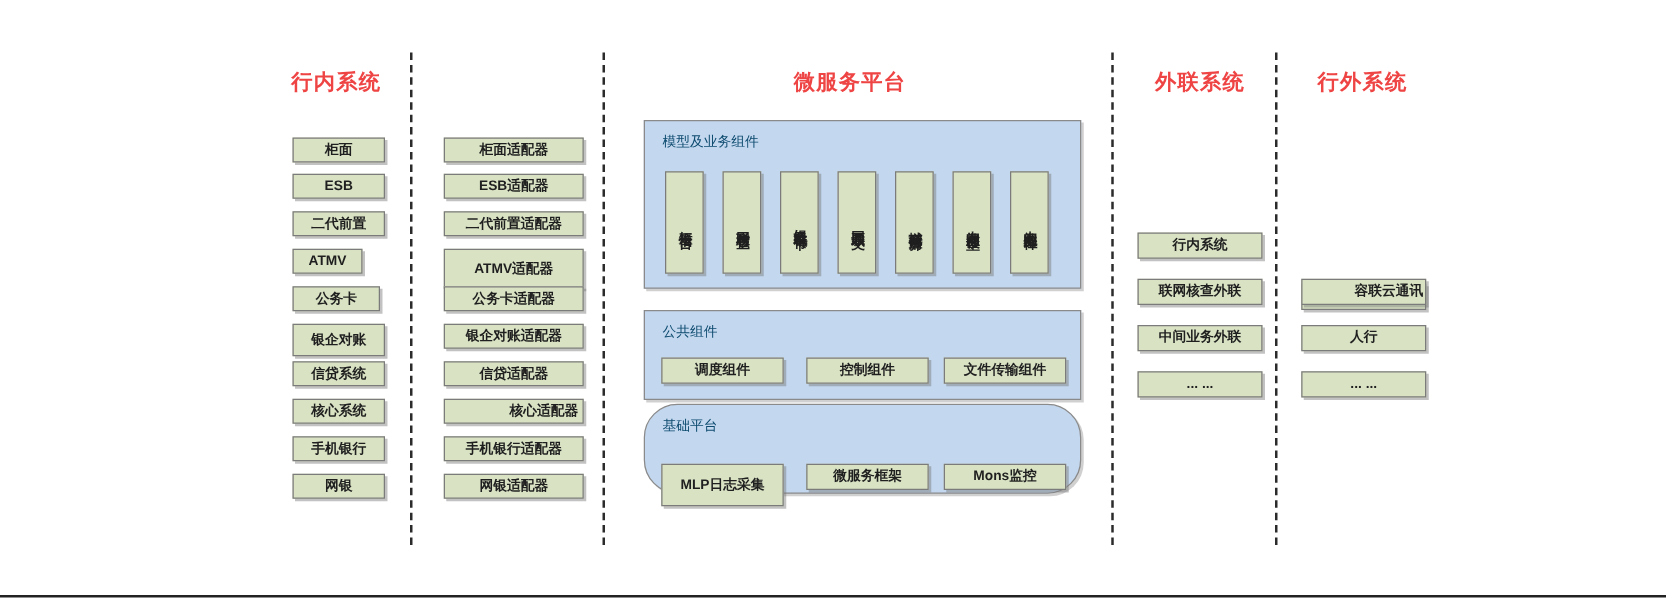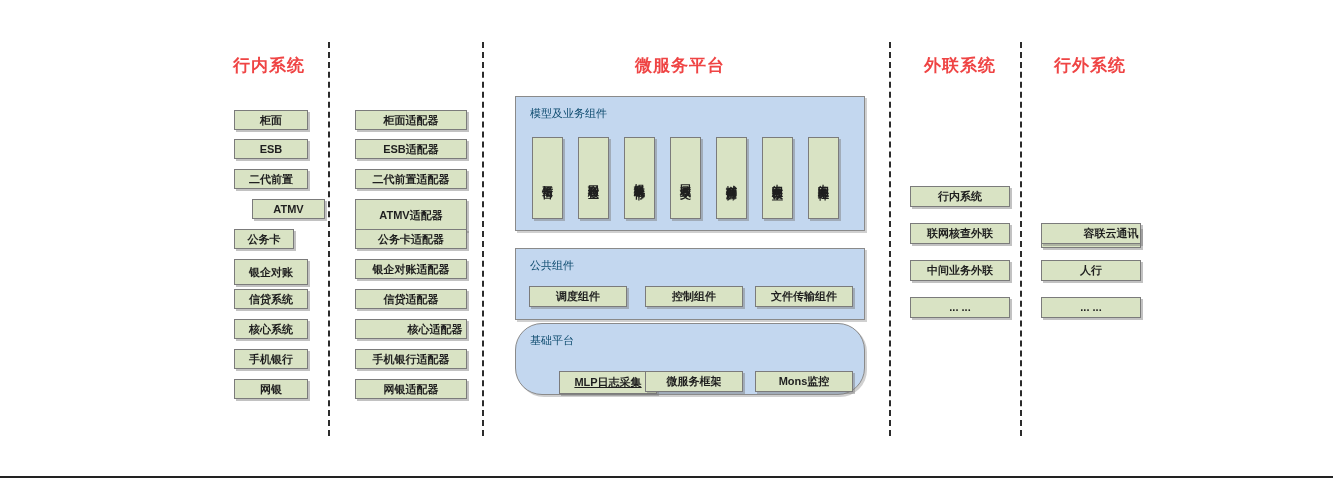--- a/index.html
+++ b/index.html
@@ -102,22 +102,22 @@
   <div class="col-title" style="left:1025px; top:54px; width:130px;">行外系统</div>
 
   <div class="vsep" style="left:328px;"></div>
   <div class="vsep" style="left:482px;"></div>
   <div class="vsep" style="left:889px;"></div>
   <div class="vsep" style="left:1020px;"></div>
 
   <div class="node" style="left:234px; top:110px;  width:74px; height:20px;">柜面</div>
   <div class="node" style="left:234px; top:139px;  width:74px; height:20px;">ESB</div>
   <div class="node" style="left:234px; top:169px;  width:74px; height:20px;">二代前置</div>
-  <div class="node" style="left:252px; top:199px;  width:73px; height:20px;">ATMV</div>
-  <div class="node" style="left:234px; top:229px;  width:60px; height:20px;">公务卡</div>
+  <div class="node" style="left:234px; top:199px;  width:56px; height:20px;">ATMV</div>
+  <div class="node" style="left:234px; top:229px;  width:70px; height:20px;">公务卡</div>
   <div class="node" style="left:234px; top:259px;  width:74px; height:26px;">银企对账</div>
   <div class="node" style="left:234px; top:289px;  width:74px; height:20px;">信贷系统</div>
   <div class="node" style="left:234px; top:319px;  width:74px; height:20px;">核心系统</div>
   <div class="node" style="left:234px; top:349px;  width:74px; height:20px;">手机银行</div>
   <div class="node" style="left:234px; top:379px;  width:74px; height:20px;">网银</div>
 
   <div class="node" style="left:355px; top:110px; width:112px; height:20px;">柜面适配器</div>
   <div class="node" style="left:355px; top:139px; width:112px; height:20px;">ESB适配器</div>
   <div class="node" style="left:355px; top:169px; width:112px; height:20px;">二代前置适配器</div>
   <div class="node" style="left:355px; top:199px; width:112px; height:32px;">ATMV适配器</div>
@@ -142,21 +142,21 @@
   <div class="panel" style="left:515px; top:248px; width:350px; height:72px;">
     <div class="panel-title">公共组件</div>
   </div>
   <div class="node" style="left:529px; top:286px; width:98px; height:21px;">调度组件</div>
   <div class="node" style="left:645px; top:286px; width:98px; height:21px;">控制组件</div>
   <div class="node" style="left:755px; top:286px; width:98px; height:21px;">文件传输组件</div>
 
   <div class="panel" style="left:515px; top:323px; width:350px; height:72px;border-radius:27px;">
     <div class="panel-title">基础平台</div>
   </div>
-  <div class="node" style="left:559px; top:371px; width:98px; height:23px;text-decoration:underline;">MLP日志采集</div>
+  <div class="node" style="left:529px; top:371px; width:98px; height:34px;">MLP日志采集</div>
   <div class="node" style="left:645px; top:371px; width:98px; height:21px;">微服务框架</div>
   <div class="node" style="left:755px; top:371px; width:98px; height:21px;">Mons监控</div>
 
   <div class="node" style="left:910px; top:186px; width:100px; height:21px;">行内系统</div>
   <div class="node" style="left:910px; top:223px; width:100px; height:21px;">联网核查外联</div>
   <div class="node" style="left:910px; top:260px; width:100px; height:21px;">中间业务外联</div>
   <div class="node" style="left:910px; top:297px; width:100px; height:21px;">... ...</div>
 
   <div class="node" style="left:1041px; top:186px; width:100px; height:21px;margin-top:41px;">鸿联九五</div>
   <div class="node" style="left:1041px; top:223px; width:100px; height:21px;padding-left:40px;">容联云通讯</div>

